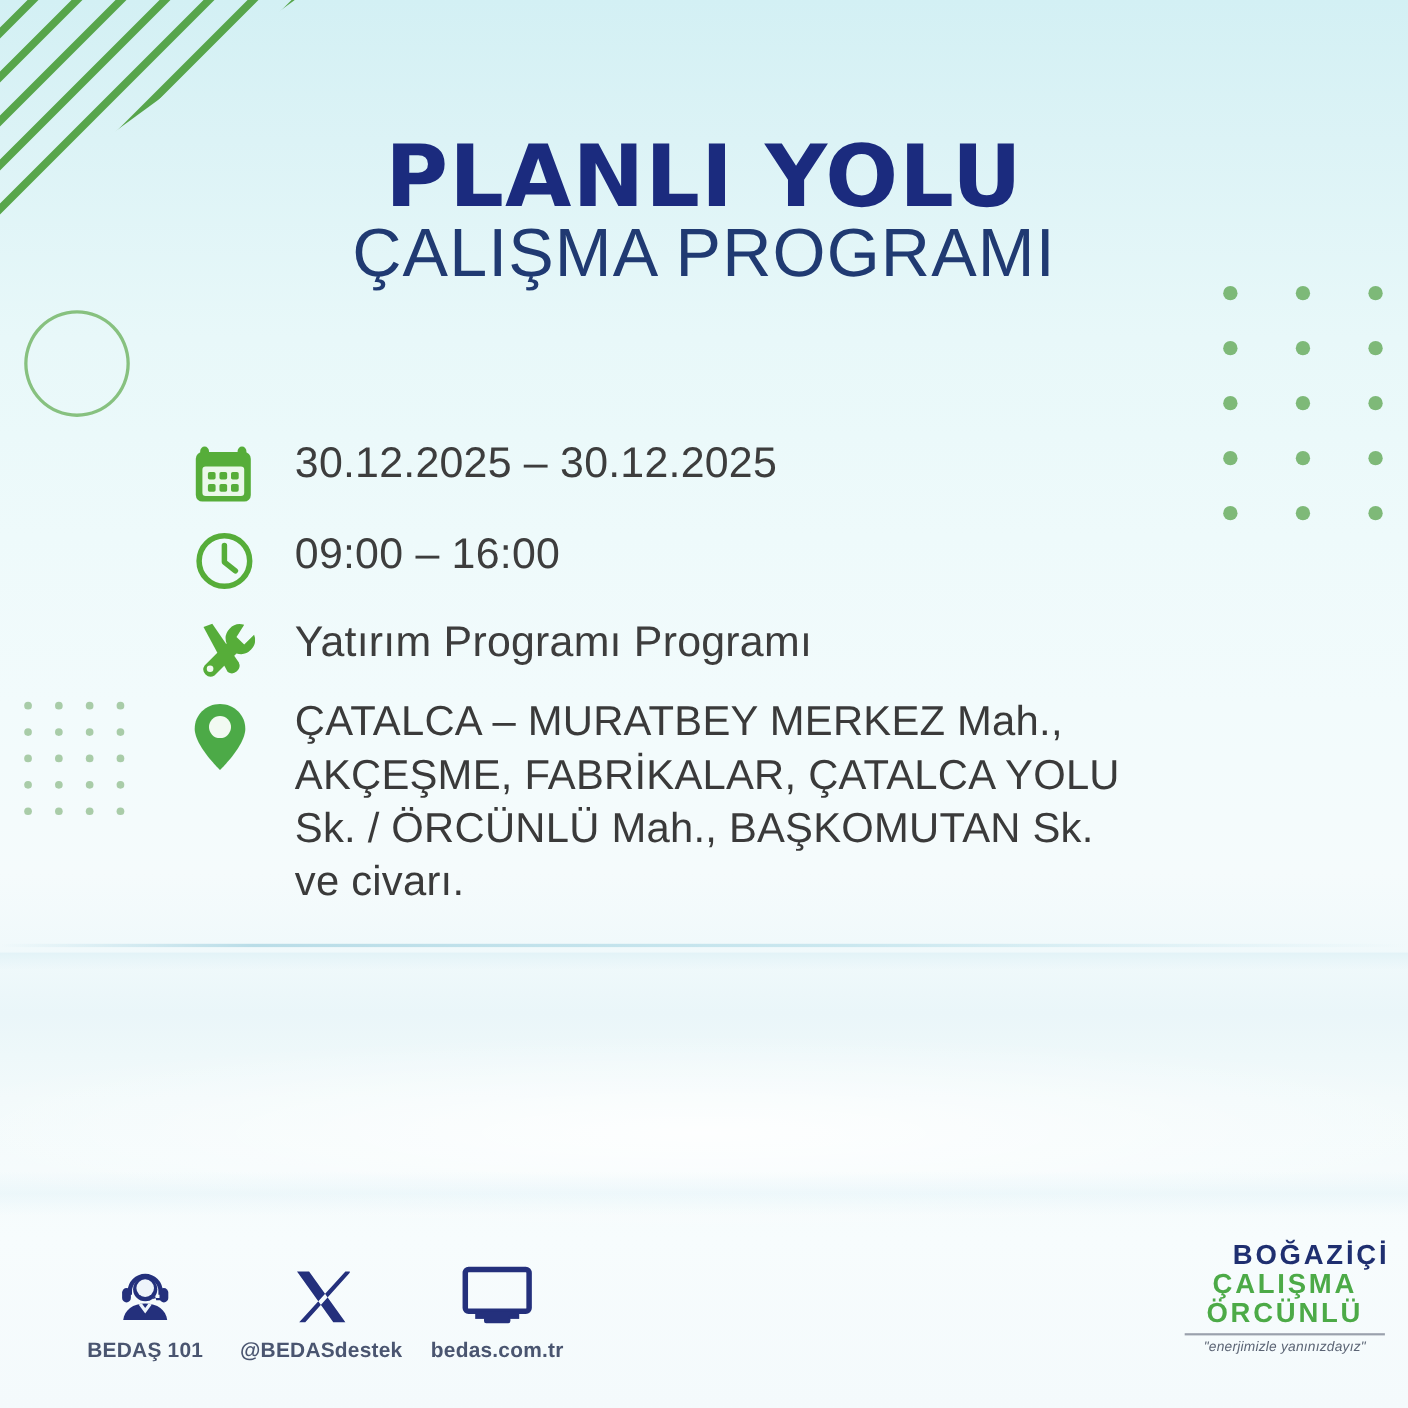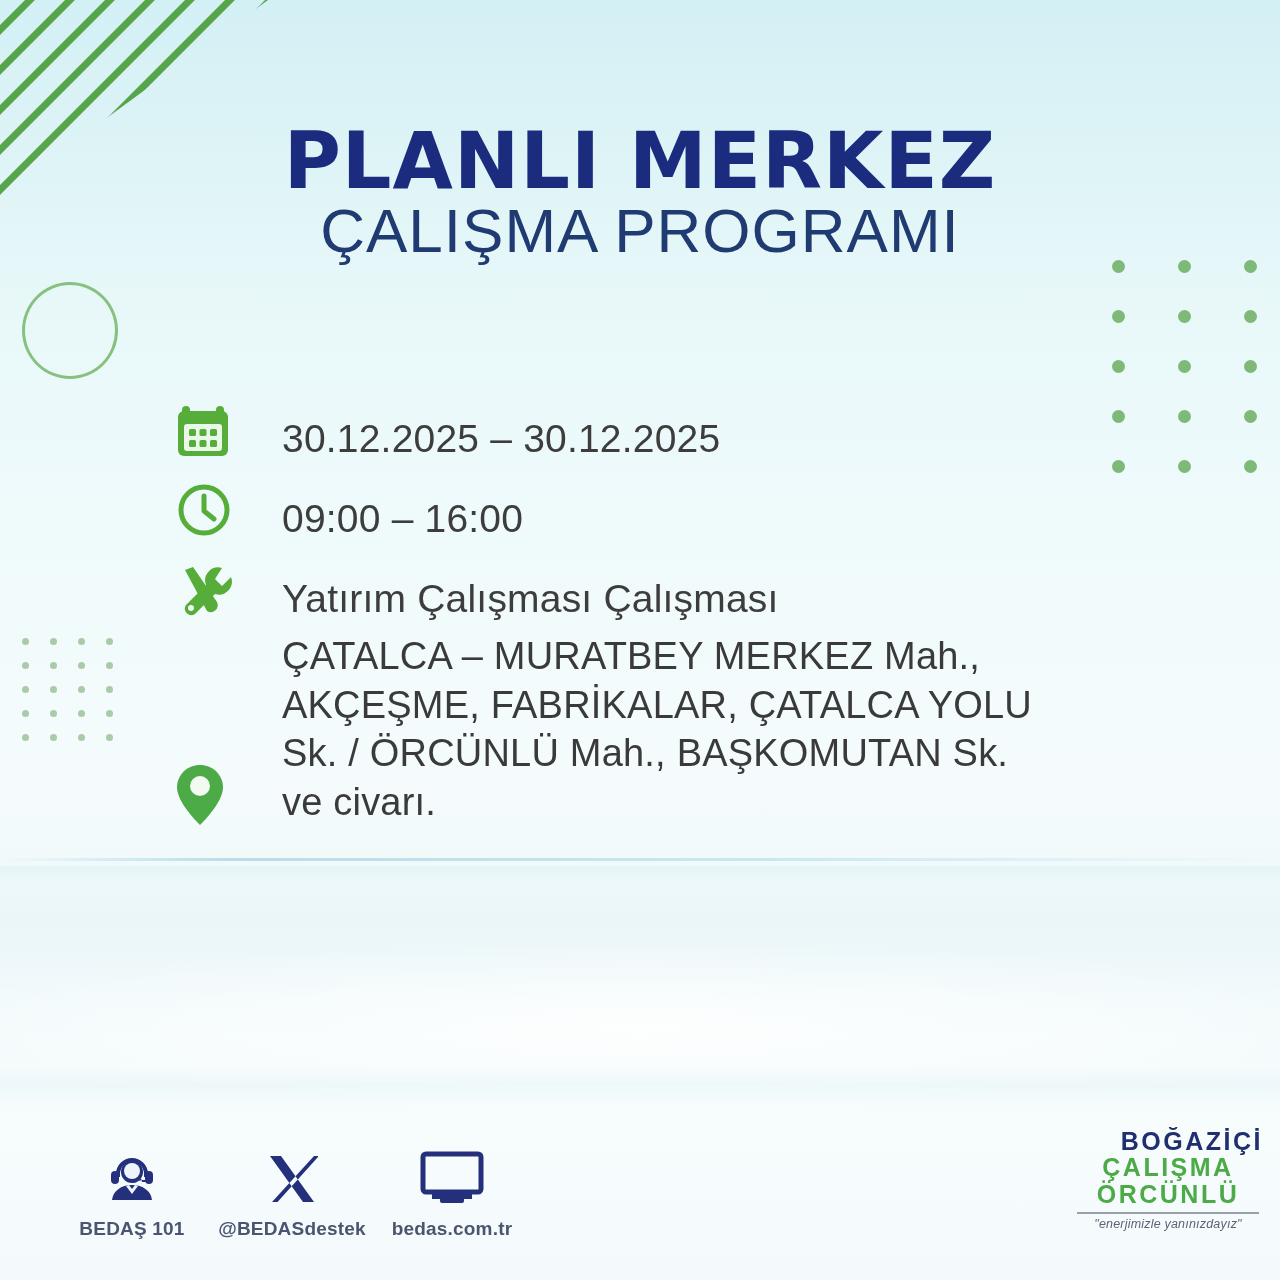--- a/index.html
+++ b/index.html
@@ -73,21 +73,21 @@
     color:#1b2b7e; line-height:1.0;
     font-family:"DejaVu Sans","Liberation Sans",sans-serif;
   }
   .title-sub {
     font-size:62px; font-weight:normal; letter-spacing:1px;
     color:#203a72; line-height:1.0;
   }
 
   
   .info { position:absolute; left:176px; top:398px; width:900px; }
-  .row { display:flex; align-items:flex-end;gap:14px; }
+  .row { display:flex; align-items:flex-start; }
   .row-date    { margin-bottom:22px; }
   .row-time    { margin-bottom:22px; }
   .row-type    { margin-bottom:14px; }
   .icon-cell {
     width:92px; flex:0 0 92px;
     display:flex; justify-content:flex-start;
   }
   .icon-cell svg { display:block; }
   .row-text {
     font-size:39px; color:#3d3d3d; line-height:1.0;
@@ -186,21 +186,21 @@
       <span></span>
       <span></span>
       <span></span>
     <span></span>
       <span></span>
       <span></span>
       <span></span>
   </div>
 
   <div class="header">
-    <div class="title-main">PLANLI MERKEZ</div>
+    <div class="title-main">PLANLI YOLU</div>
     <div class="title-sub">ÇALIŞMA PROGRAMI</div>
   </div>
 
   <div class="info">
 
     <div class="row row-date">
       <div class="icon-cell">
         <svg width="54" height="56" viewBox="0 0 54 56">
           <rect x="6" y="4" width="8" height="14" rx="4" fill="#56ad39"></rect>
           <rect x="40" y="4" width="8" height="14" rx="4" fill="#56ad39"></rect>
@@ -232,21 +232,21 @@
     <div class="row row-type">
       <div class="icon-cell">
         <svg width="56" height="54" viewBox="0 0 56 54">
           <g fill="#56ad39">
             <path d="M9 6 L17 3 L41 38 A7 7 0 0 1 31 47 Z"></path>
             <path d="M46 4 a13 13 0 0 0 -16 17 L10 41 a6.5 6.5 0 0 0 9 9 L39 30 a13 13 0 0 0 16 -17 l-9 9 -7 -7 z"></path>
             <circle cx="15" cy="44" r="3" fill="#f0faf0"></circle>
           </g>
         </svg>
       </div>
-      <div class="row-text">Yatırım Çalışması Çalışması</div>
+      <div class="row-text">Yatırım Programı Programı</div>
     </div>
 
     <div class="row row-place">
       <div class="icon-cell">
         <svg width="48" height="64" viewBox="0 0 48 64">
           <path d="M24 2 C11 2 1 12 1 24.5 C1 40 24 62 24 62 C24 62 47 40 47 24.5 C47 12 37 2 24 2 Z" fill="#4caa47"></path>
           <circle cx="24" cy="23" r="10" fill="#f2faf2"></circle>
         </svg>
       </div>
       <div class="row-text">ÇATALCA – MURATBEY MERKEZ Mah., AKÇEŞME, FABRİKALAR, ÇATALCA YOLU Sk. / ÖRCÜNLÜ Mah., BAŞKOMUTAN Sk. ve civarı.</div>

